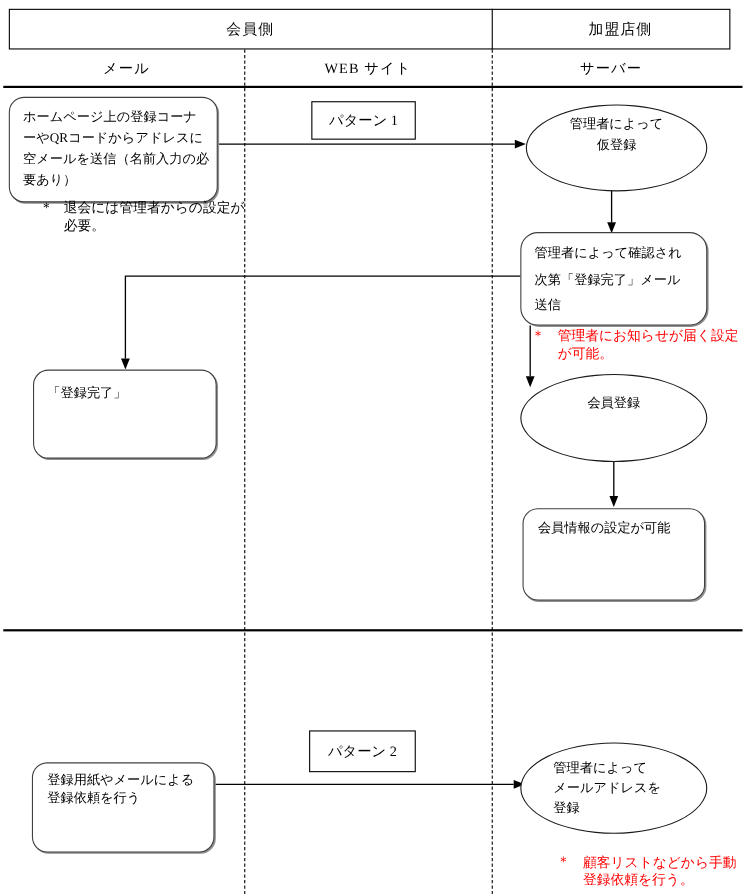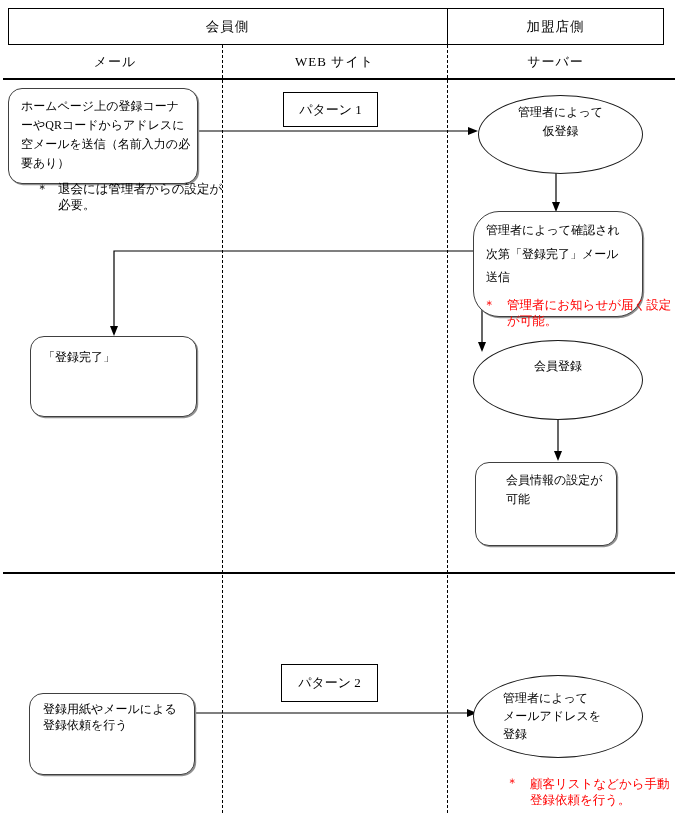--- a/index.html
+++ b/index.html
@@ -29,21 +29,21 @@
   .red{color:#ff0000;}
 </style>
 </head>
 <body>
 
 <div class="page">
 
   <div class="abs header-box" style="left:8px;top:8px;width:656px;height:37px;"></div>
   <div class="abs vline-solid" style="left:447px;top:8px;height:37px;"></div>
   <div class="abs center h-label" style="left:8px;top:8px;width:439px;height:37px;">会員側</div>
-  <div class="abs center h-label" style="left:447px;top:8px;width:217px;height:37px;border-radius:14px;">加盟店側</div>
+  <div class="abs center h-label" style="left:447px;top:8px;width:234px;height:37px;border-radius:14px;">加盟店側</div>
 
   <div class="abs center col-label" style="left:8px;top:45px;width:214px;height:33px;">メール</div>
   <div class="abs center col-label" style="left:222px;top:45px;width:225px;height:33px;">WEB サイト</div>
   <div class="abs center col-label" style="left:447px;top:45px;width:217px;height:33px;">サーバー</div>
 
   <div class="abs hline" style="left:3px;top:78px;width:672px;height:2px;"></div>
   <div class="abs hline" style="left:3px;top:572px;width:672px;height:2px;"></div>
 
   <div class="abs dashed" style="left:222px;top:45px;height:768px;"></div>
   <div class="abs dashed" style="left:447px;top:45px;height:768px;"></div>
@@ -78,39 +78,39 @@
 
   <div class="abs note" style="left:36px;top:182px;">＊</div>
   <div class="abs note pre" style="left:58px;top:182px;width:200px;">退会には管理者からの設定が
 必要。</div>
 
   <div class="abs ell" style="left:478px;top:95px;width:165px;height:79px;">
     <div class="node-text pre" style="padding-top:7px;text-align:center;">管理者によって
 仮登録</div>
   </div>
 
-  <div class="abs rbox" style="left:473px;top:211px;width:170px;height:106px;border-radius:26px;">
+  <div class="abs rbox" style="left:473px;top:211px;width:170px;height:85px;border-radius:16px;">
     <div class="node-text pre" style="padding:7px 2px 0 12px;line-height:23.5px;">管理者によって確認され
 次第「登録完了」メール
 送信</div>
   </div>
 
   <div class="abs note red" style="left:483px;top:298px;">＊</div>
   <div class="abs note red pre" style="left:507px;top:298px;width:180px;">管理者にお知らせが届く設定
 が可能。</div>
 
   <div class="abs rbox" style="left:30px;top:336px;width:167px;height:81px;">
     <div class="node-text" style="padding:11px 2px 0 12px;">「登録完了」</div>
   </div>
 
   <div class="abs ell" style="left:473px;top:340px;width:170px;height:80px;">
     <div class="node-text" style="padding-top:16px;text-align:center;">会員登録</div>
   </div>
 
-  <div class="abs rbox" style="left:475px;top:462px;width:142px;height:84px;padding-left:17px;">
+  <div class="abs rbox" style="left:475px;top:462px;width:166px;height:84px;">
     <div class="node-text" style="padding:8px 2px 0 13px;">会員情報の設定が可能</div>
   </div>
 
   <div class="abs plain-box center" style="left:281px;top:628px;width:97px;height:38px;margin-top:36px;">
     <span>パターン 2</span>
   </div>
 
   <div class="abs rbox" style="left:29px;top:677px;width:166px;height:82px;margin-top:16px;">
     <div class="node-text pre" style="padding:7px 2px 0 13px;line-height:16px;">登録用紙やメールによる
 登録依頼を行う</div>

